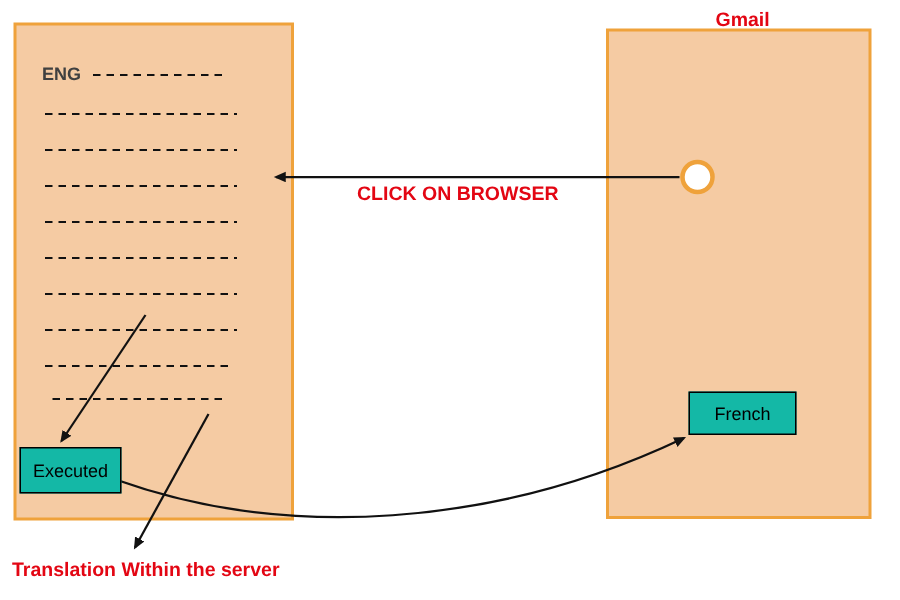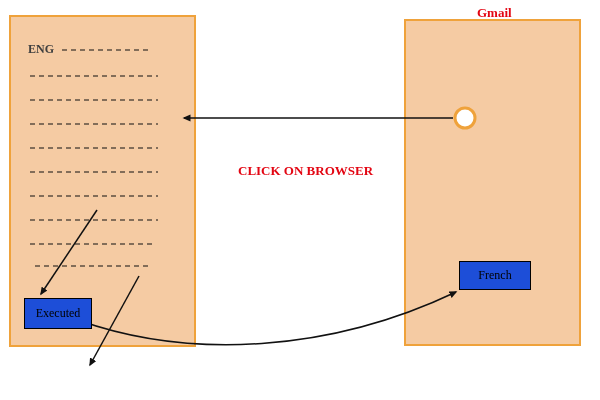--- a/index.html
+++ b/index.html
@@ -7,40 +7,40 @@
     --panel-border:#EFA23B;
     --accent-red:#E30613;
     --line-color:#111111;
   }
   *{box-sizing:border-box;}
   html,body{margin:0;padding:0;background:#fff;}
   .canvas{
     position:relative;
     width:600px;height:400px;
     background:#ffffff;
-    font-family:Liberation Serif, serif;
+    font-family:Liberation Sans, sans-serif;
     overflow:hidden;
   }
   svg.layer{position:absolute;left:0;top:0;width:600px;height:400px;}
   .panel{fill:var(--panel-fill);stroke:var(--panel-border);stroke-width:2;}
   .dash{stroke:var(--line-color);stroke-width:1.2;stroke-dasharray:5 4;fill:none;}
   .arrow{stroke:var(--line-color);stroke-width:1.5;fill:none;}
   .browser-dot{fill:#ffffff;stroke:var(--panel-border);stroke-width:3;}
   .label{position:absolute;white-space:nowrap;}
   .red{color:var(--accent-red);font-weight:bold;font-size:13px;}
   .gmail{color:var(--accent-red);font-weight:bold;font-size:13px;}
   .eng{color:#404040;font-weight:bold;font-size:12px;}
   .white-box{
     position:absolute;
-    background:#1d4ed8;
+    background:#14b8a6;
     border:1px solid #000;
     display:flex;align-items:center;justify-content:center;
     font-size:12px;color:#000;
   }
-  .executed-box{left:24px;top:298px;width:68px;height:31px;}
+  .executed-box{left:13px;top:298px;width:68px;height:31px;}
   .french-box{left:459px;top:261px;width:72px;height:29px;}
 </style>
 </head>
 <body>
 
 <div class="canvas">
 
   <svg class="layer" viewBox="0 0 600 400">
     <defs>
       <marker id="arrowhead" markerWidth="9" markerHeight="8" refX="6.5" refY="3.5" orient="auto" markerUnits="userSpaceOnUse">
@@ -73,25 +73,26 @@
 
     <line class="arrow" x1="139" y1="276" x2="90" y2="365" marker-end="url(#arrowhead)"></line>
 
     <path class="arrow" d="M 78 320 C 190 360, 330 352, 456 292" marker-end="url(#arrowhead)"></path>
   </svg>
 
   <div class="label gmail" style="left:477px;top:5px;">Gmail</div>
 
   <div class="label eng" style="left:28px;top:42px;">ENG</div>
 
-  <div class="label red" style="left:238px;top:121px;margin-top:42px;">CLICK ON BROWSER</div>
+  <div class="label red" style="left:238px;top:121px;">CLICK ON BROWSER</div>
 
   <div class="white-box executed-box">
     <span>Executed</span>
   </div>
 
   <div class="white-box french-box">
     <span>French</span>
   </div>
 
 
+  <div class="label red" style="left:8px;top:372px;">Translation Within the server</div>
 
 </div>
 
 </body></html>

